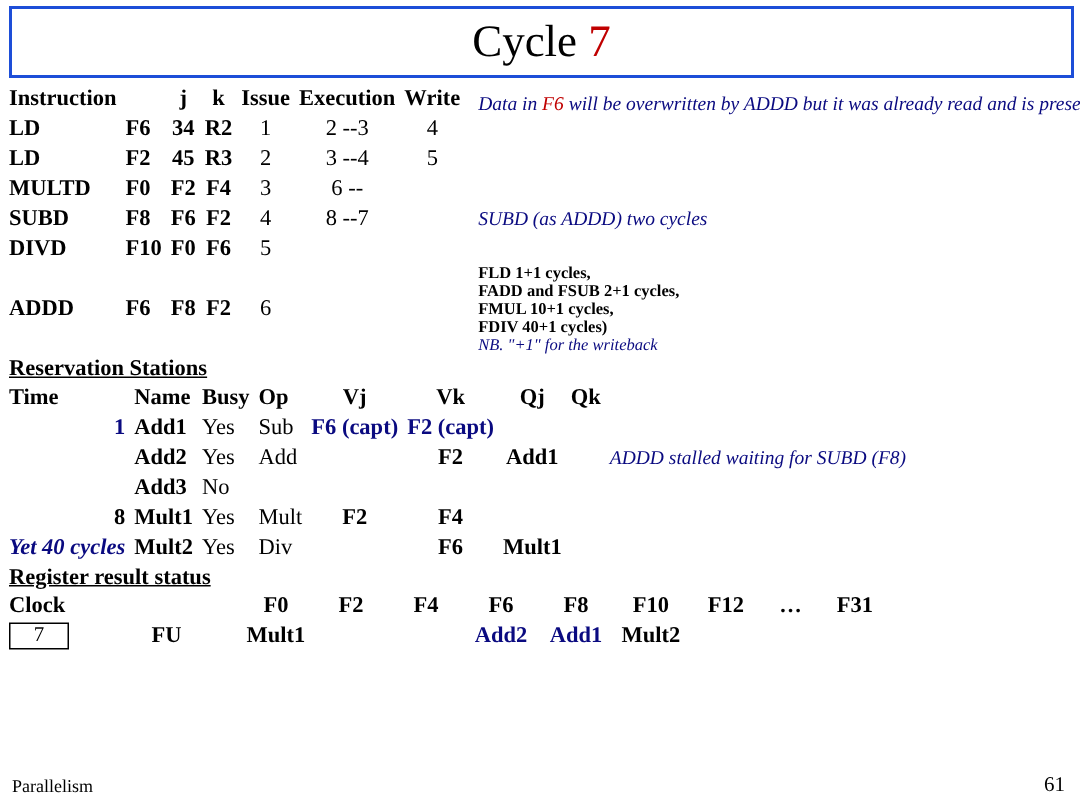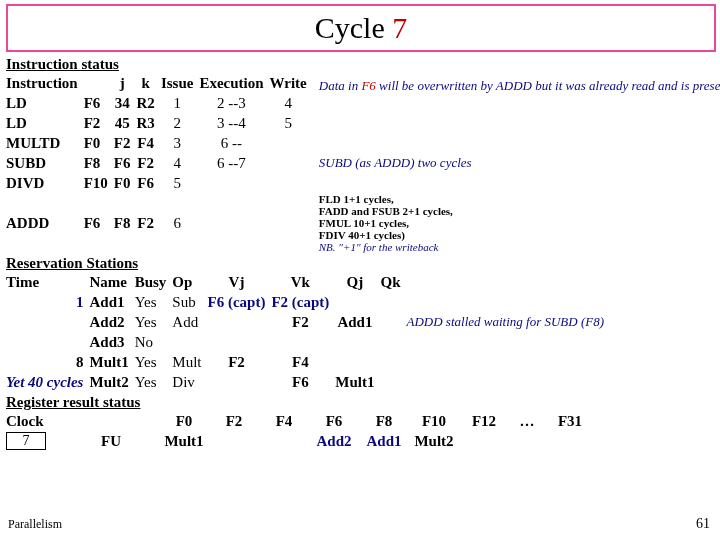--- a/index.html
+++ b/index.html
@@ -6,21 +6,21 @@
   body{
     width:720px;height:540px;
     font-family:"Times New Roman",Times,serif;
     font-size:15px;
     color:#000;
     background:#fff;
     position:relative;
     overflow:hidden;
   }
   .title-bar{
-    border:2px solid #ec4899;
+    border:2px solid #1d4ed8;
     margin:4px 4px 0 6px;
     height:44px;
     text-align:center;
     line-height:44px;
     font-size:30px;
     color:#000;
   }
   .title-bar .seven{ color:#c00000; }
   .content{
     position:absolute;
@@ -74,21 +74,20 @@
 </style>
 </head>
 <body>
 
 <div class="title-bar">
   <span>Cycle </span><span class="seven">7</span>
 </div>
 
 <div class="content">
 
-  <div class="hdr">Instruction status</div>
 
   <table class="main" style="margin-top:0;">
     <tbody>
         <tr>
       <td class="u b" style="width:90px">Instruction</td>
       <td style="width:36px"></td>
       <td class="u b center" style="width:34px">j</td>
       <td class="u b center" style="width:34px">k</td>
       <td class="u b center" style="width:44px">Issue</td>
       <td class="u b center" style="width:70px">Execution</td>
@@ -129,21 +128,21 @@
       <td class="center">6 --</td>
       <td class="center"></td>
       <td></td>
     </tr>
     <tr>
       <td class="b">SUBD</td>
       <td class="b">F8</td>
       <td class="b center">F6</td>
       <td class="b center">F2</td>
       <td class="center">4</td>
-      <td class="center">6 --7</td>
+      <td class="center">8 --7</td>
       <td class="center"></td>
       <td></td>
       <td rowspan="1" style="vertical-align:middle">
         <div class="note">SUBD (as ADDD) two cycles</div>
       </td>
     </tr>
     <tr>
       <td class="b">DIVD</td>
       <td class="b">F10</td>
       <td class="b center">F0</td>

